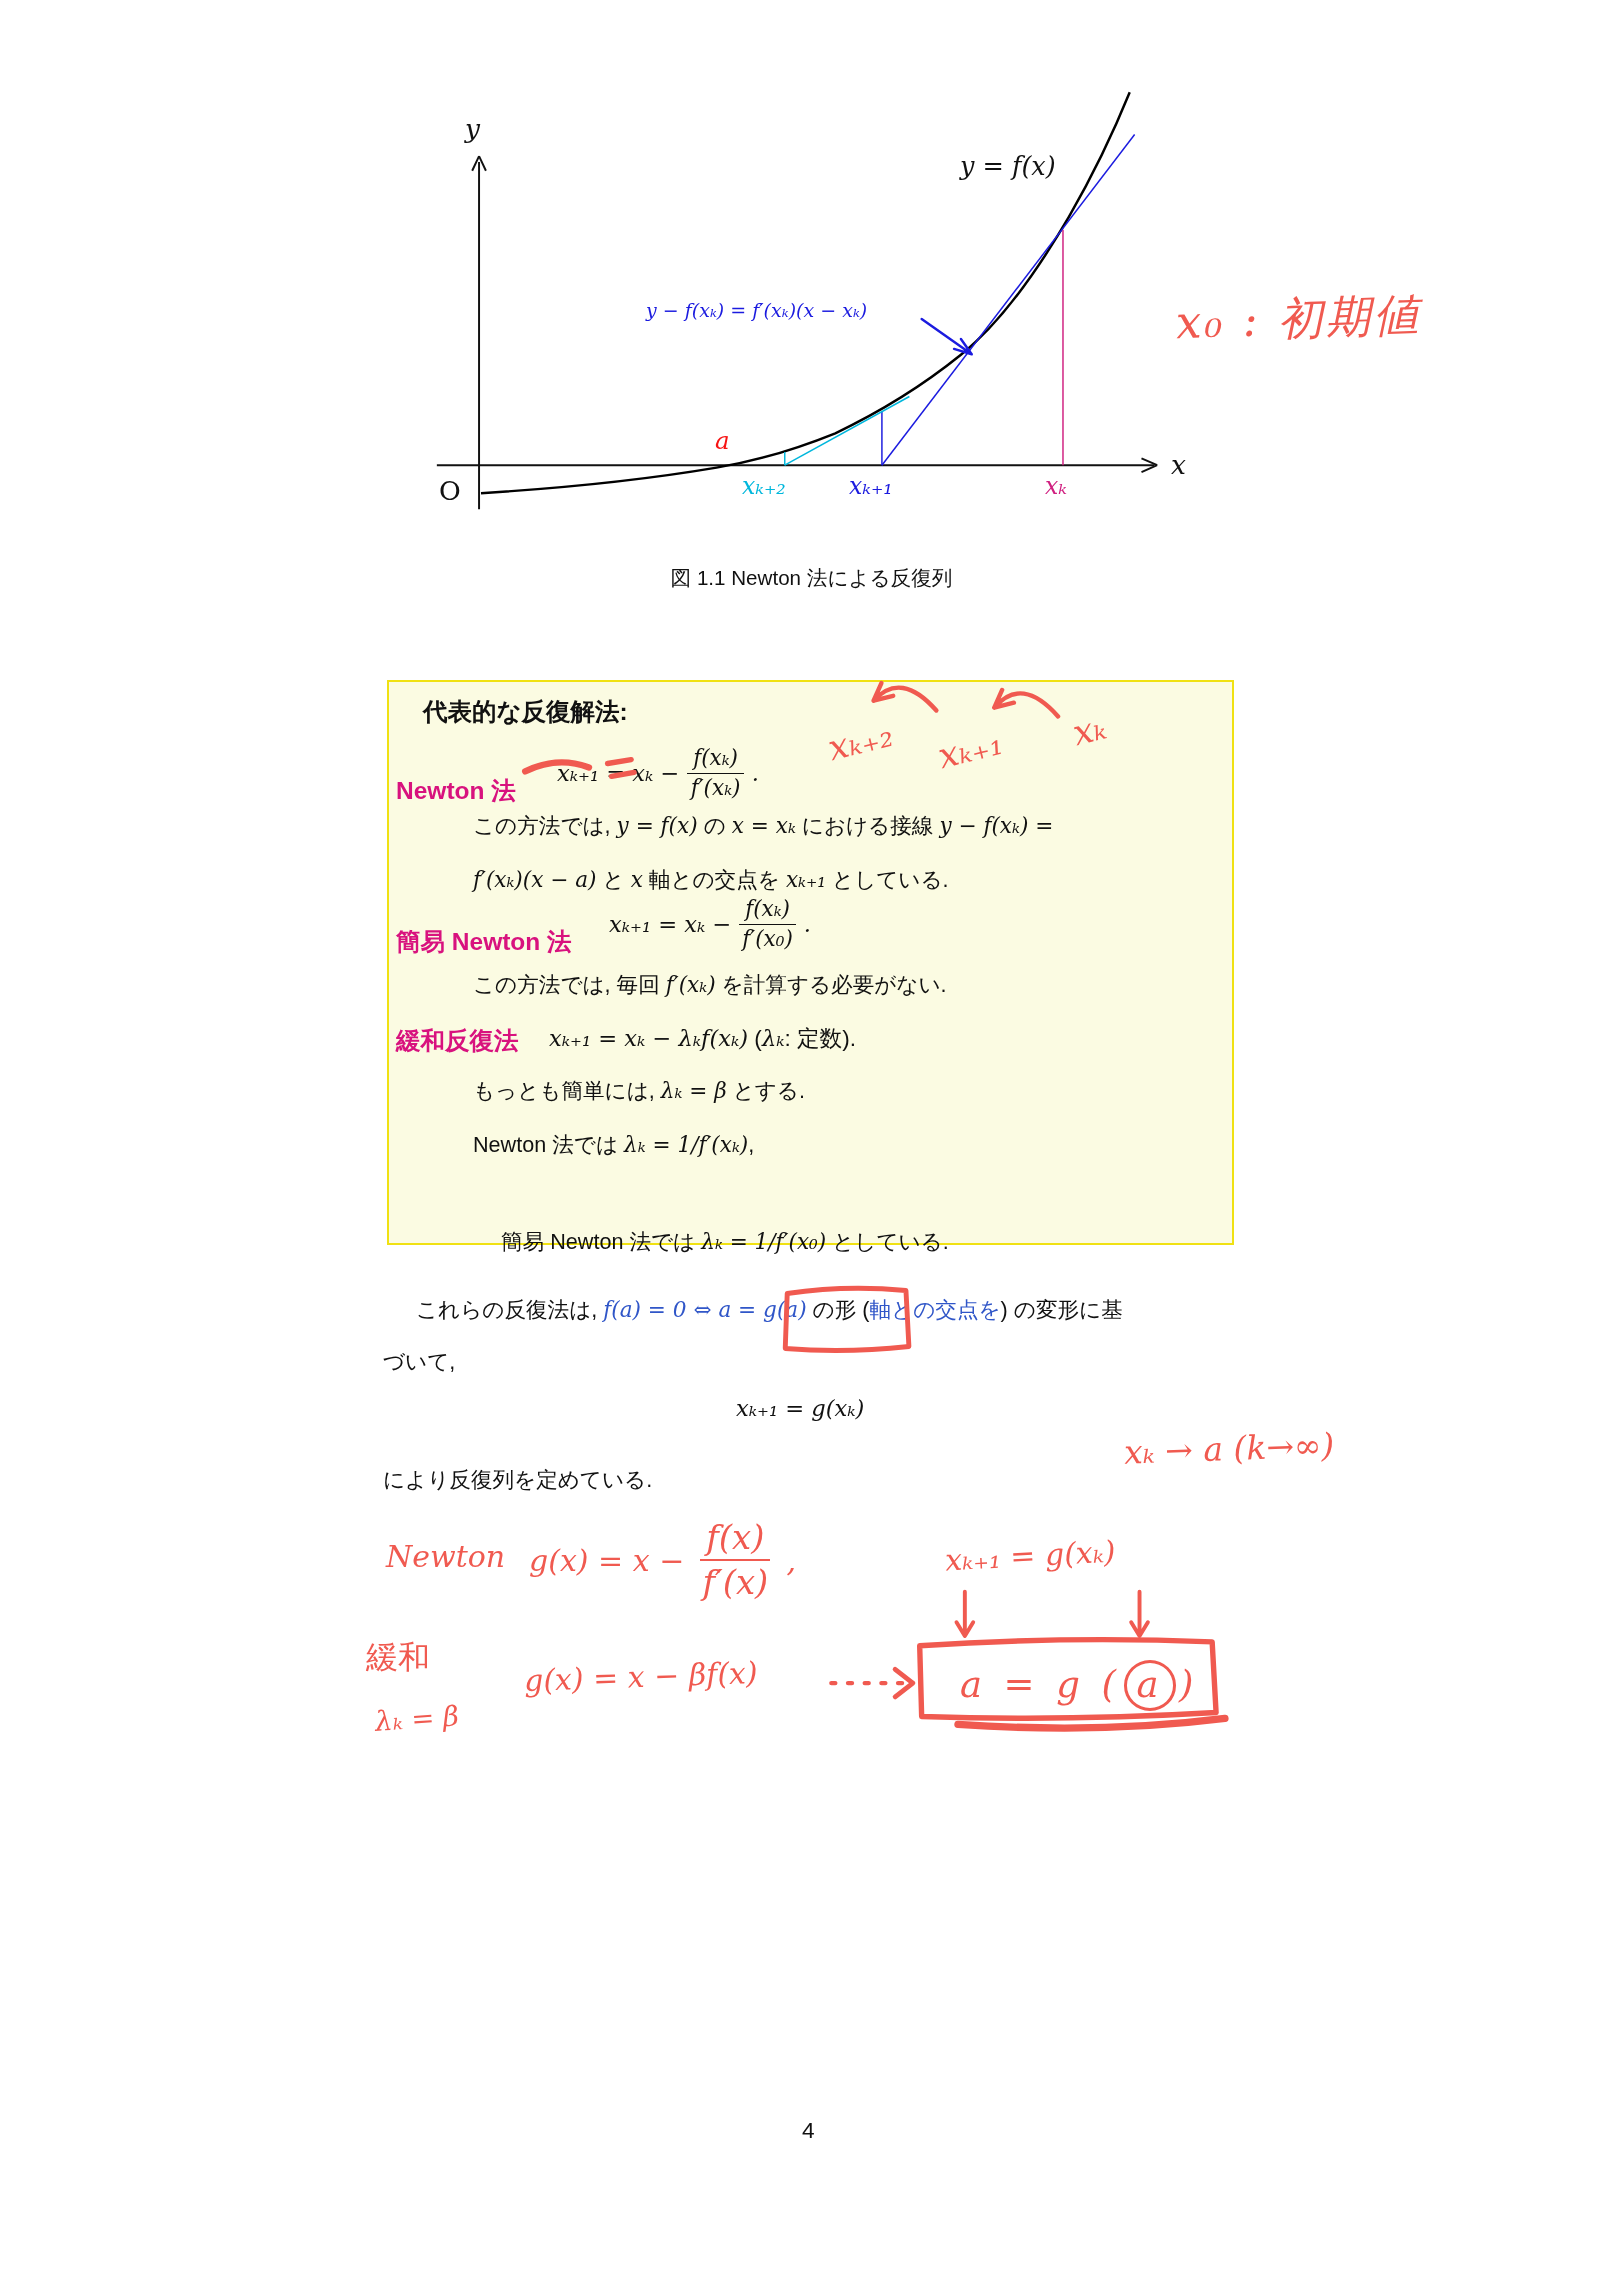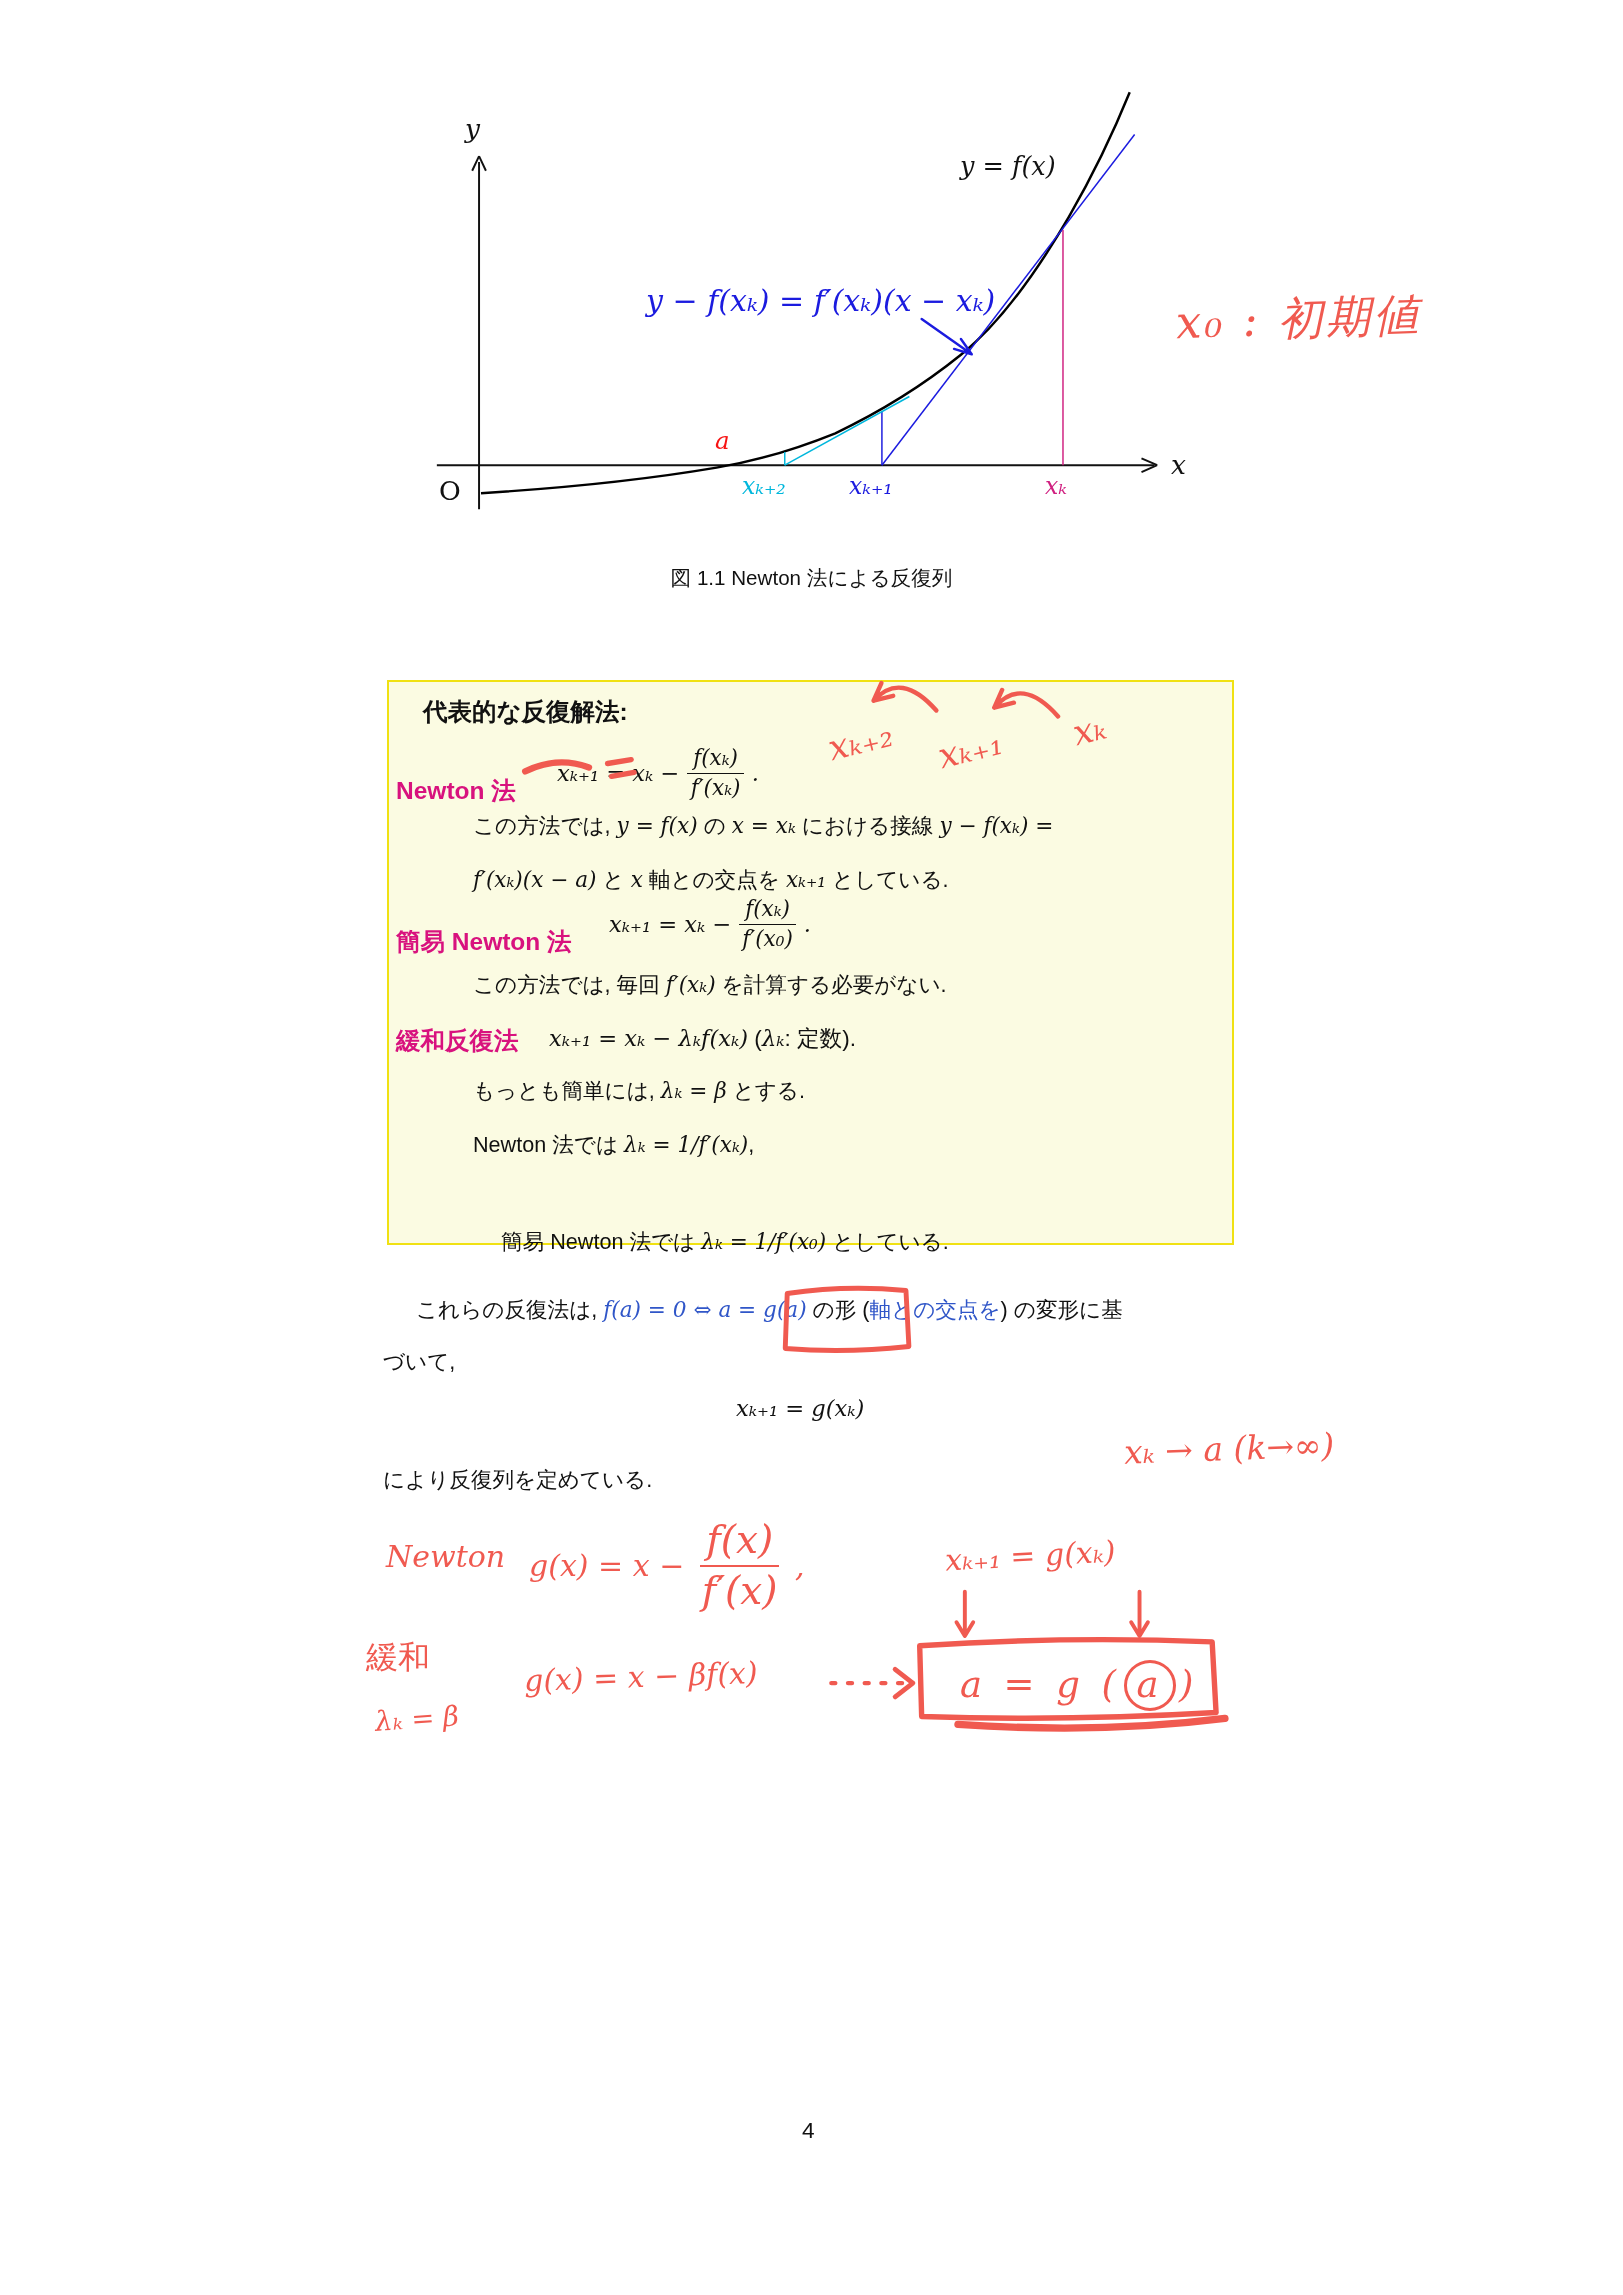--- a/index.html
+++ b/index.html
@@ -55,21 +55,21 @@
     <path d="M1599,948 L1853,808" stroke="#00b7dc" stroke-width="3" fill="none"></path>
     <path d="M1599,948 L1599,921" stroke="#00b7dc" stroke-width="3" fill="none"></path>
 
     <path d="M1878,650 L1980,722 M1980,722 l-36,-11 M1980,722 l-22,-31" stroke="#1b1bdf" stroke-width="5" fill="none" stroke-linecap="round"></path>
   </svg>
 
   <div class="abs math" style="left:465px;top:113px;font-size:26.5px;">y</div>
   <div class="abs" style="left:439px;top:475px;font-size:26.5px;font-family:'DejaVu Serif',serif;">O</div>
   <div class="abs math" style="left:1171px;top:449px;font-size:26.5px;">x</div>
   <div class="abs math" style="left:960px;top:151px;font-size:25.5px;">y = f(x)</div>
-  <div class="abs math" style="left:646px;top:283px;font-size:30px;color:var(--math-blue);text-align:center;">y − f(xₖ) = f′(xₖ)(x − xₖ)</div>
+  <div class="abs math" style="left:646px;top:299px;font-size:19px;color:var(--math-blue);text-align:center;">y − f(xₖ) = f′(xₖ)(x − xₖ)</div>
   <div class="abs math" style="left:715px;top:426px;font-size:24.5px;color:var(--root-red);">a</div>
   <div class="abs math" style="left:742px;top:472px;font-size:23.6px;color:var(--cyan);">xₖ₊₂</div>
   <div class="abs math" style="left:849px;top:472px;font-size:23.6px;color:var(--math-blue);">xₖ₊₁</div>
   <div class="abs math" style="left:1045px;top:472px;font-size:23.6px;color:var(--pt-magenta);">xₖ</div>
 
   <div class="abs hand" style="left:1176px;top:289px;font-size:45px;transform:rotate(-2deg);letter-spacing:2.9px;">x₀ : 初期値</div>
 
   <div class="abs jp" style="left:50%;transform:translateX(-50%);top:564px;font-size:20.6px;">図 1.1  Newton 法による反復列</div>
 
   <div class="yellow-box"></div>
@@ -112,21 +112,21 @@
   <div class="abs body-line" style="left:416px;top:1297px;"><span class="seg-j">これらの反復法は, </span><span class="seg-mb">f(a) = 0 ⇔ a = g(a)</span><span class="seg-j"> の形 (</span><span class="seg-jb">軸との交点を</span><span class="seg-j">) の変形に基</span></div>
   <div class="abs body-line jp" style="left:383px;top:1349px;">づいて,</div>
   <div class="abs math" style="left:736px;top:1395px;font-size:22.6px;">xₖ₊₁ = g(xₖ)</div>
   <div class="abs body-line jp" style="left:383px;top:1467px;">により反復列を定めている.</div>
 
   <div class="abs hand" style="left:1124px;top:1429px;font-size:33px;transform:rotate(-2deg);">xₖ → a  (k→∞)</div>
 
   <div class="abs hand" style="left:386px;top:1539px;font-size:30px;">Newton</div>
   <div class="mrow hand" style="left:529px;top:1518px;font-size:30px;color:var(--hand-red);gap:16px;">
     <span>g(x) = x −</span>
-    <span class="frac" style="font-size:39px;">
+    <span class="frac" style="font-size:34px;">
       <span class="num">f(x)</span>
       <span class="den">f′(x)</span>
     </span>
     <span>,</span>
   </div>
   <div class="abs hand" style="left:945px;top:1538px;font-size:30px;transform:rotate(-3deg);">xₖ₊₁ = g(xₖ)</div>
   <div class="abs hand" style="left:366px;top:1636px;font-size:32px;font-style:normal;">緩和</div>
   <div class="abs hand" style="left:375px;top:1702px;font-size:27.5px;transform:rotate(-4deg);">λₖ = β</div>
   <div class="abs hand" style="left:524px;top:1659px;font-size:30px;transform:rotate(-2deg);">g(x) = x − βf(x)</div>
   <div class="abs hand" style="left:960px;top:1660px;font-size:37px;letter-spacing:4.9px;">

